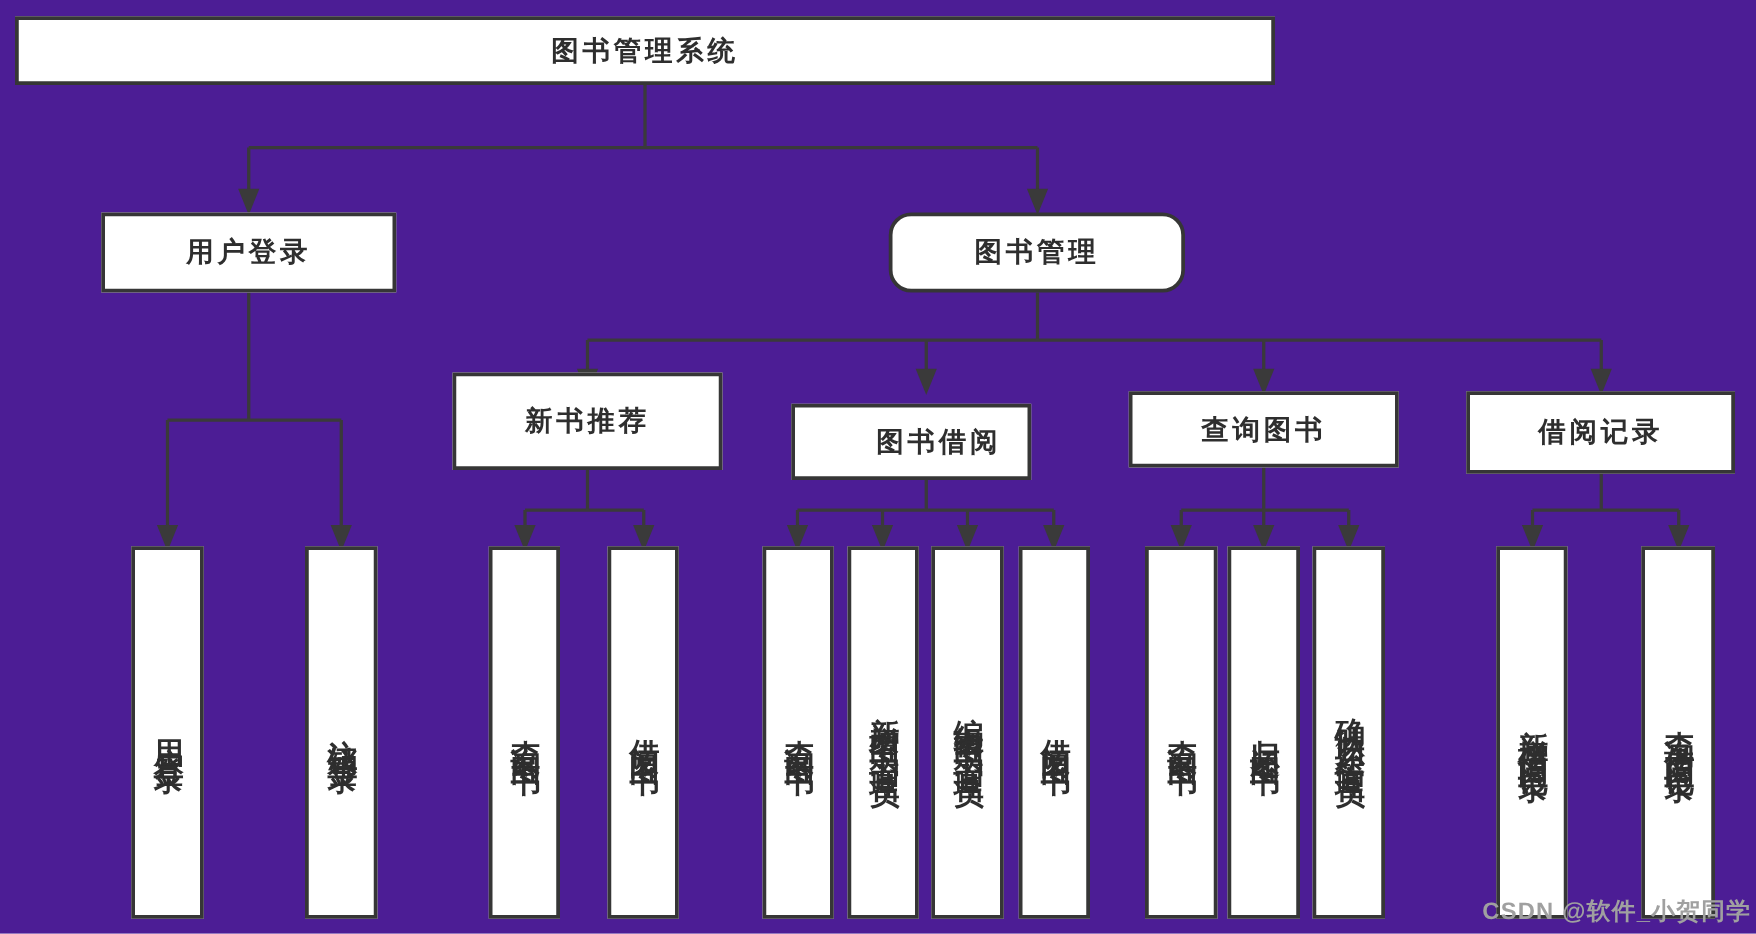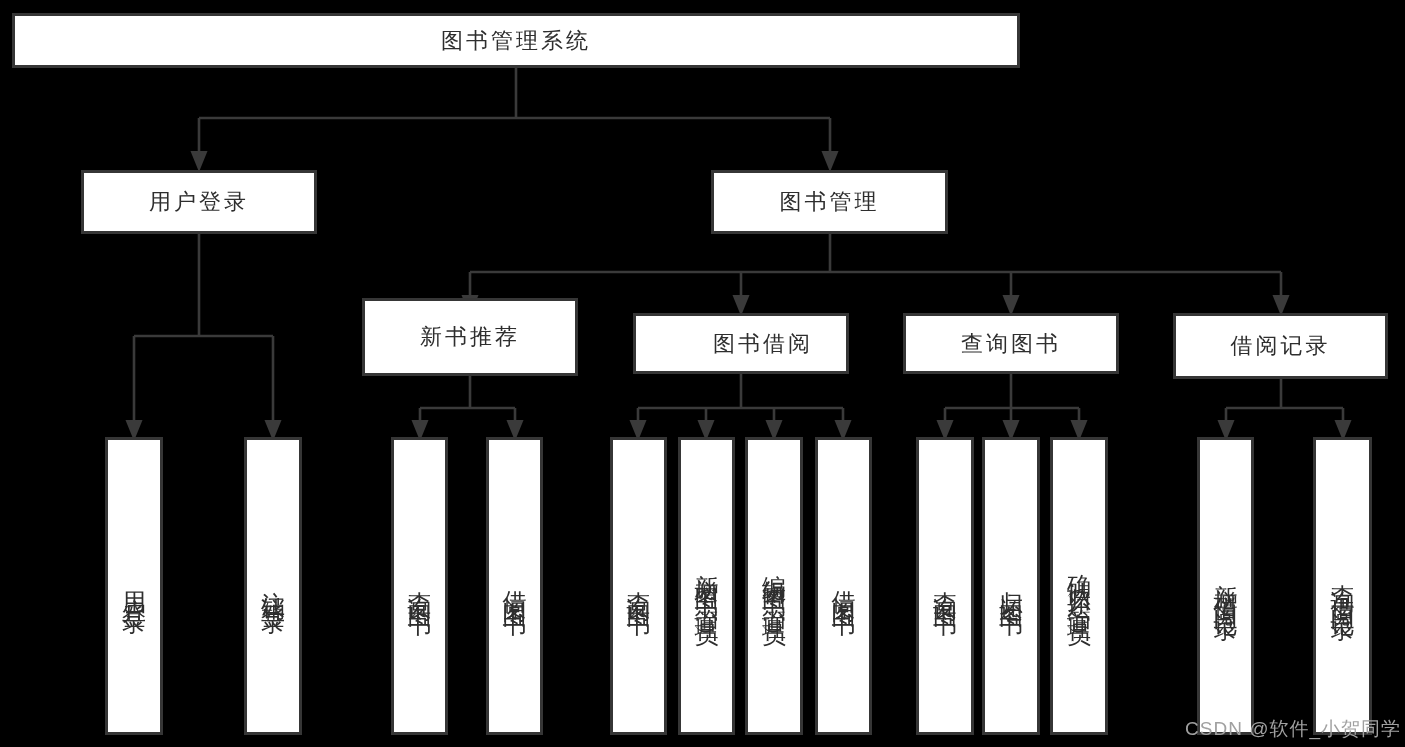--- a/index.html
+++ b/index.html
@@ -1,39 +1,39 @@
 <!DOCTYPE html>
 <html><head>
 <meta charset="utf-8">
 <style>
   html,body{margin:0;padding:0;background:#ffffff;}
   #stage{
-    position:relative;width:1405px;height:747px;background:#000000;
-    font-family:"Liberation Sans",sans-serif;overflow:hidden;
+    position:relative;width:1405px;height:747px;background:#4c1d95;
+    font-family:"Liberation Sans",sans-serif;overflow:hidden;font-weight:bold;
   }
   .node{
     position:absolute;background:#ffffff;border:3px solid #363636;
     box-sizing:border-box;display:flex;align-items:center;justify-content:center;
     color:#2e2e2e;z-index:2;
   }
   .node.h{font-size:22px;letter-spacing:3px;white-space:nowrap;}
   .node.v{
     font-size:24px;letter-spacing:7px;
     writing-mode:vertical-rl;text-orientation:mixed;
     line-height:1;padding:4px 0;
   }
   #connectors{position:absolute;left:0;top:0;z-index:1;}
   
   #n-root{left:12px;top:13px;width:1008px;height:55px;}
   
   #n-user-login{left:81px;top:170px;width:236px;height:64px;}
-  #n-book-mgmt{left:711px;top:170px;width:237px;height:64px;}
+  #n-book-mgmt{left:711px;top:170px;width:237px;height:64px;border-radius:18px;}
   
   #n-new-book{left:362px;top:298px;width:216px;height:78px;}
-  #n-book-borrow{left:633px;top:313px;width:216px;height:61px;padding-left:44px;}
+  #n-book-borrow{left:633px;top:323px;width:192px;height:61px;padding-left:44px;}
   #n-current-borrow{left:903px;top:313px;width:216px;height:61px;}
   #n-borrow-records{left:1173px;top:313px;width:215px;height:66px;}
   
   .leaf{top:437px;height:298px;}
   #l-user-login{left:105px;width:58px;}
   #l-logout{left:244px;width:58px;}
   #l-nb-query{left:391px;width:57px;}
   #l-nb-borrow{left:486px;width:57px;}
   #l-bb-query{left:610px;width:57px;}
   #l-bb-add{left:678px;width:57px;}

